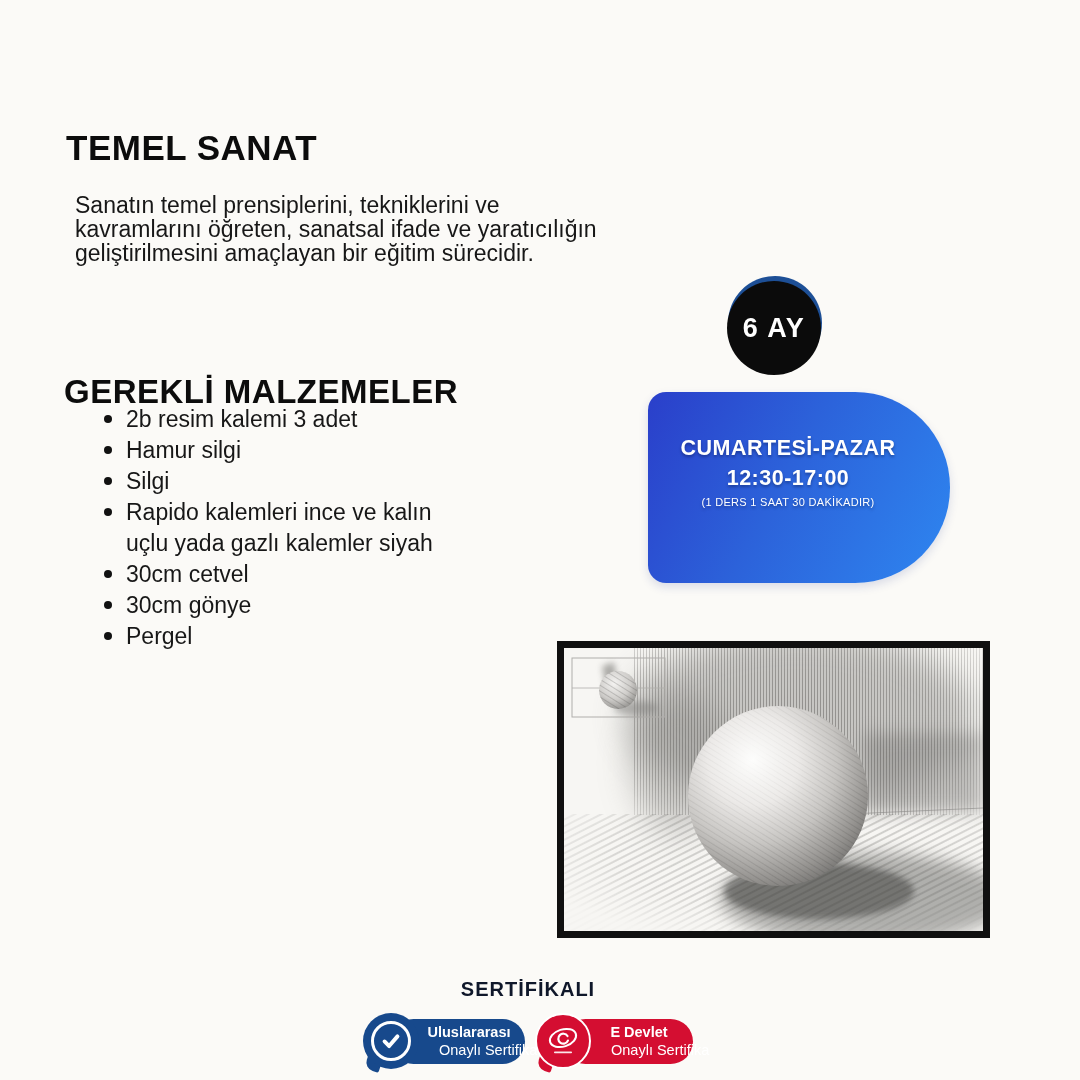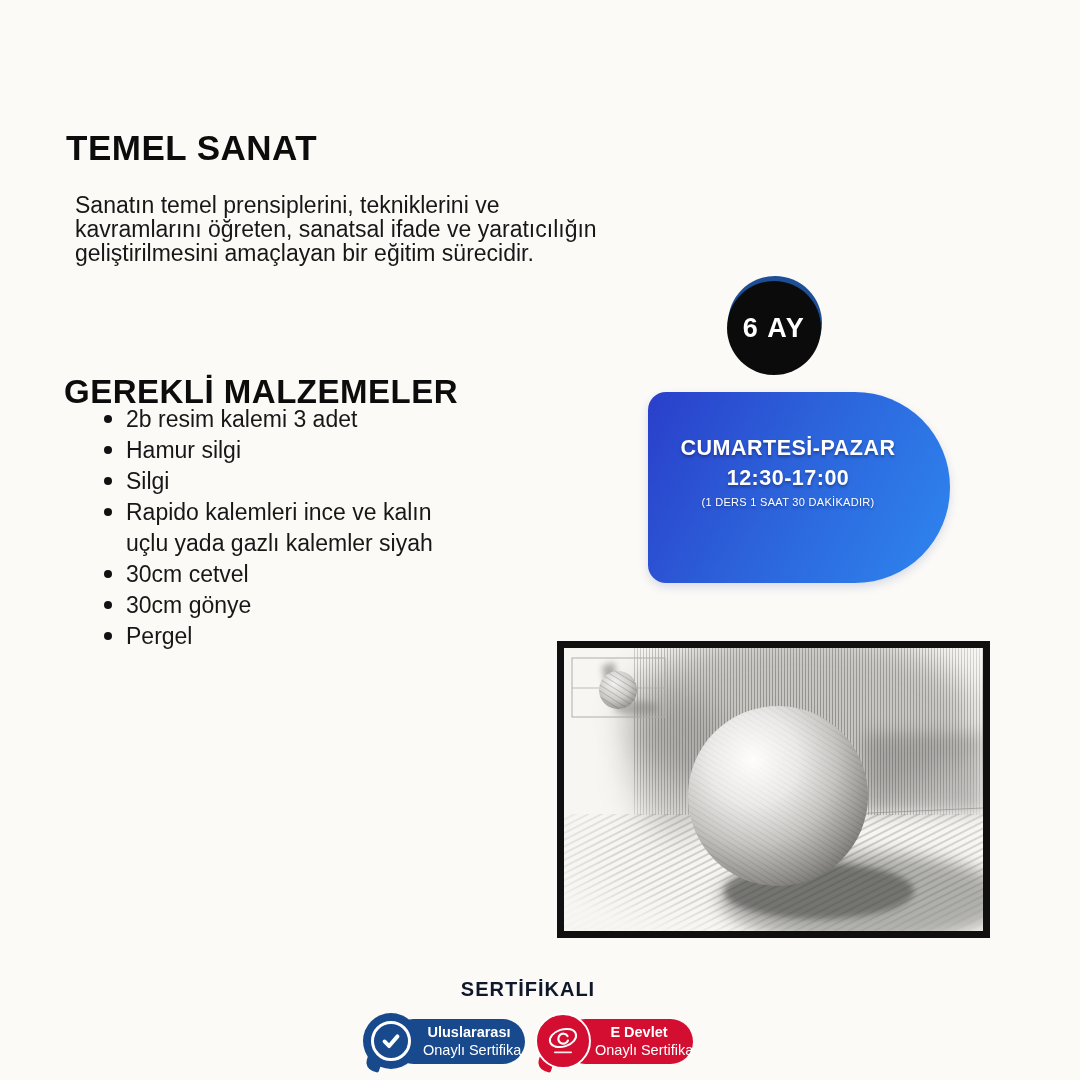--- a/index.html
+++ b/index.html
@@ -54,21 +54,21 @@
     display:flex;align-items:center;justify-content:center;box-sizing:border-box;}
   .cbadge-tail{position:absolute;left:3px;bottom:-1px;width:15px;height:15px;z-index:1;
     transform:rotate(18deg);border-radius:2px 4px 2px 9px;}
   .cbadge-tail.navy{background:#17498c;}
   .cbadge-tail.red{background:#d40e31;}
   .cbadge-pill{height:45px;border-radius:23px;margin-left:-28px;display:flex;flex-direction:column;
     justify-content:center;text-align:center;color:#fff;box-sizing:border-box;padding:0 10px 0 32px;z-index:1;}
   .cbadge-pill.navy{background:#17498c;width:134px;}
   .cbadge-pill.red{background:#d40e31;width:130px;}
   .cbadge-line1{font-size:14.5px;font-weight:800;line-height:18px;white-space:nowrap;}
-  .cbadge-line2{font-size:14.5px;font-weight:400;line-height:18px;white-space:nowrap;}
+  .cbadge-line2{font-size:14.5px;font-weight:400;line-height:18px;white-space:nowrap;margin-left:16px;}
 </style>
 </head>
 <body>
 
 <div class="canvas">
 
   <h1 class="course-title">TEMEL SANAT</h1>
 
   <p class="course-desc">Sanatın temel prensiplerini, tekniklerini ve
 kavramlarını öğreten, sanatsal ifade ve yaratıcılığın

